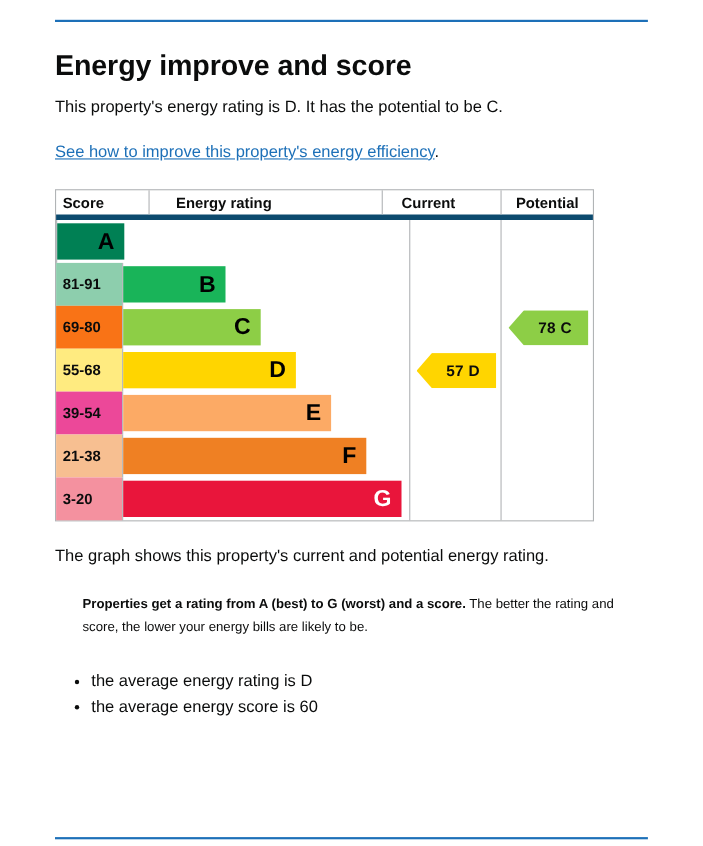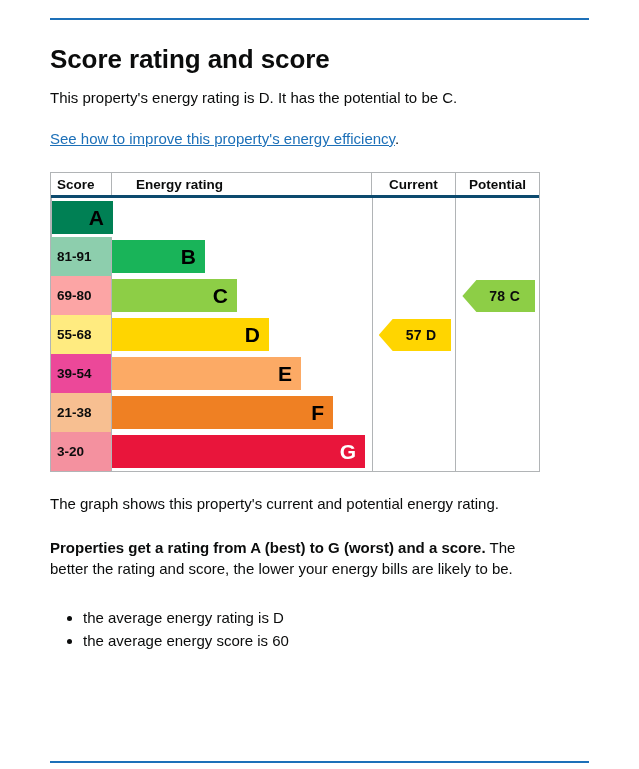--- a/index.html
+++ b/index.html
@@ -60,23 +60,24 @@
   .epc {
     margin-top: 23px;
     border: 1px solid #b1b4b6;
     width: 490px;
     box-sizing: border-box;
   }
   .epc-header {
     display: flex;
     height: 22px;
     align-items: stretch;
-    border-bottom: 3px solid #0c4a6e;
+    border-bottom: 5px solid #0c4a6e;
     font-size: 13.5px;
     font-weight: bold;
+    gap: 24px;
   }
   .epc-header .hcell {
     display: flex;
     align-items: center;
     box-sizing: border-box;
   }
   .h-score   { width: 60px; padding-left: 6px; }
   .h-rating  { flex: 1; padding-left: 24px; border-left: 1px solid #b1b4b6; }
   .h-current { width: 84px; justify-content: center; border-left: 1px solid #b1b4b6; }
   .h-potential { width: 84px; justify-content: center; border-left: 1px solid #b1b4b6; }
@@ -159,24 +160,25 @@
     right: 4px;
     clip-path: polygon(14px 0, 100% 0, 100% 100%, 14px 100%, 0 50%);
   }
 
   .after-graph {
     font-size: 15px;
     line-height: 20px;
     margin-top: 22px;
   }
   .para-bold-lead {
-    font-size: 15px;
+    font-size: 12px;
     line-height: 21px;
     margin-top: 23px;
     width: 495px;
+    margin-left: 25px;
   }
   .para-bold-lead b { font-weight: bold; }
   .para-england {
     font-size: 15px;
     line-height: 20px;
     margin-top: 24px;
   }
   ul.avg {
     margin: 28px 0 0 0;
     padding-left: 33px;
@@ -185,21 +187,21 @@
   }
   ul.avg li { margin-bottom: 2px; }
 </style>
 </head>
 <body>
 
 <div class="page">
 
   <div class="rule-top"></div>
 
-  <h1>Score rating and score</h1>
+  <h1>Energy improve and score</h1>
 
   <p class="intro">This property's energy rating is D. It has the potential to be C.</p>
 
   <p class="improve-link-wrap"><a class="improve-link" href="#">See how to improve this property's energy efficiency</a><span>.</span></p>
 
   <div class="epc">
 
     <div class="epc-header">
       <div class="hcell h-score">Score</div>
       <div class="hcell h-rating">Energy rating</div>
@@ -215,21 +217,21 @@
             <div class="bar" style="width:61px;background:#008054">A</div>
           </div>
         </div>
         <div class="row">
           <div class="score-cell" style="background:#8dcead">81-91</div>
           <div class="bar-cell">
             <div class="bar" style="width:93px;background:#19b459">B</div>
           </div>
         </div>
         <div class="row">
-          <div class="score-cell" style="background:#fca5a5">69-80</div>
+          <div class="score-cell" style="background:#f97316">69-80</div>
           <div class="bar-cell">
             <div class="bar" style="width:125px;background:#8dce46">C</div>
           </div>
         </div>
         <div class="row">
           <div class="score-cell" style="background:#ffeb80">55-68</div>
           <div class="bar-cell">
             <div class="bar" style="width:157px;background:#ffd500">D</div>
           </div>
         </div>

